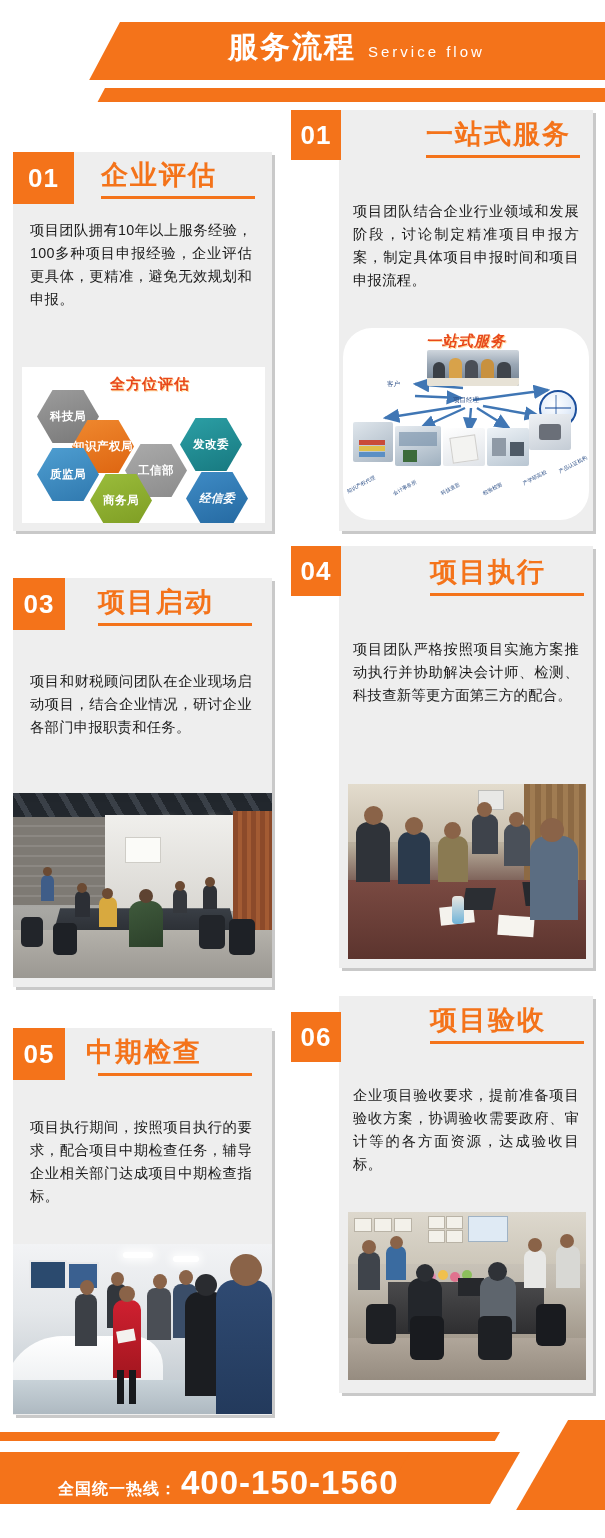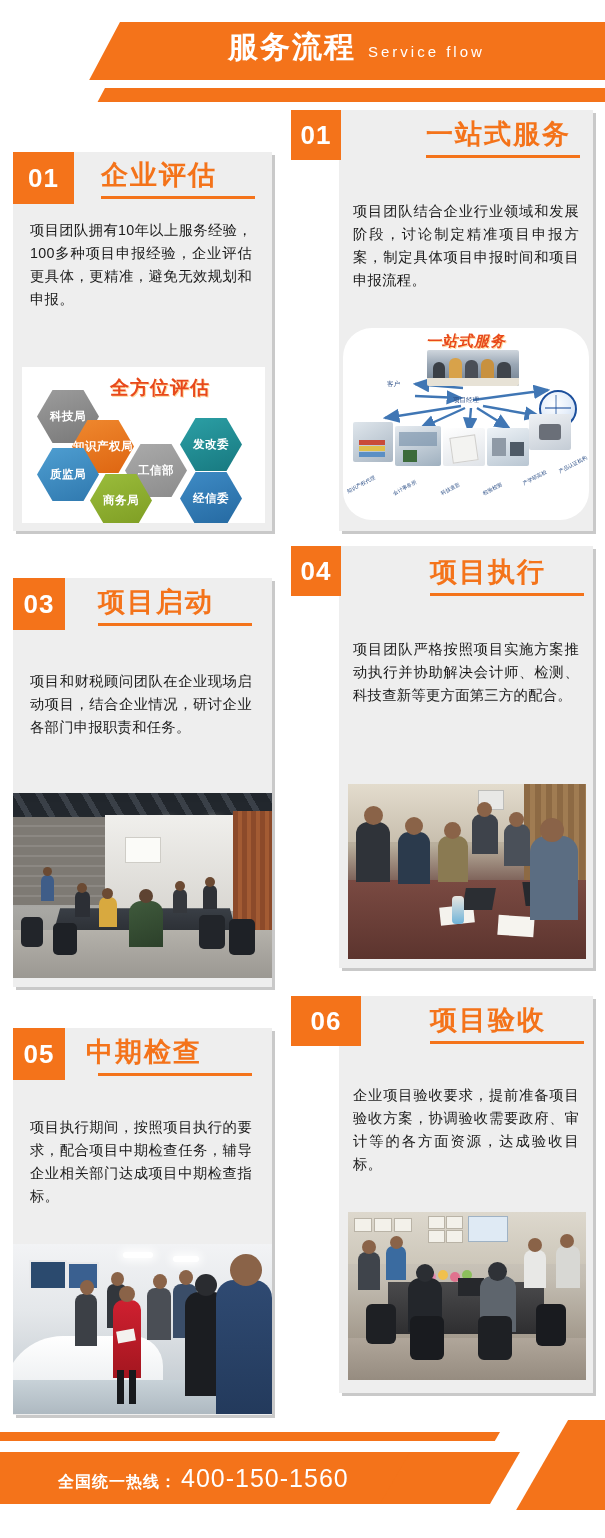--- a/index.html
+++ b/index.html
@@ -74,21 +74,21 @@
   }
 
   
   .photo{position:absolute;overflow:hidden;background:#ddd;}
   .photo-in{position:absolute;left:0;top:0;width:100%;height:100%;}
 
   
   .hexwrap{position:absolute;background:#fff;overflow:hidden;}
   .hexwrap .hxtitle{
     position:absolute;
-    font-size:19px;font-weight:bold;
+    font-size:15px;font-weight:bold;
     color:#E8491B;
     letter-spacing:1px;
     text-shadow:1px 1px 0 #ffd9a0;
     white-space:nowrap;
   }
   .hex{
     position:absolute;
     width:62px;height:55px;
     clip-path:polygon(25% 2%,75% 2%,100% 50%,75% 98%,25% 98%,0% 50%);
     display:flex;align-items:center;justify-content:center;
@@ -147,21 +147,21 @@
   }
   .f-diag{
     position:absolute;right:-35px;top:-10px;width:95px;height:100px;
     background:#F4731A;transform:skewX(-30deg);
   }
   .f-text{
     position:absolute;left:58px;top:44px;
     display:flex;align-items:baseline;gap:4px;z-index:5;
   }
   .f-label{color:#fff;font-size:16px;font-weight:bold;letter-spacing:1px;}
-  .f-num{color:#fff;font-size:25px;font-weight:normal;letter-spacing:1px;}
+  .f-num{color:#fff;font-size:33px;font-weight:bold;letter-spacing:1px;}
 </style>
 </head>
 <body>
 
 <div class="page">
 
   <div class="header">
     <div class="hdr-band"></div>
     <div class="hdr-band2"></div>
     <div class="hdr-text">
@@ -178,21 +178,21 @@
     <div class="card-body" style="left:17px;top:67px;width:222px;">项目团队拥有10年以上服务经验，100多种项目申报经验，企业评估更具体，更精准，避免无效规划和申报。</div>
 
     <div class="hexwrap" style="left:9px;top:215px;width:243px;height:156px;">
       <div class="hxtitle" style="left:88px;top:8px;">全方位评估</div>
       <div class="hex" style="left:15px;top:22px;background:linear-gradient(160deg,#9d9d9d,#777);">科技局</div>
       <div class="hex" style="left:50px;top:52px;background:linear-gradient(160deg,#F0892F,#DD6410);">知识产权局</div>
       <div class="hex" style="left:15px;top:80px;background:linear-gradient(160deg,#4f9fd2,#2f78ae);">质监局</div>
       <div class="hex" style="left:103px;top:76px;background:linear-gradient(160deg,#ababab,#8b8b8b);">工信部</div>
       <div class="hex" style="left:68px;top:106px;background:linear-gradient(160deg,#9bbd3c,#7d9c22);">商务局</div>
       <div class="hex" style="left:158px;top:50px;background:linear-gradient(160deg,#2ca0a6,#17787f);">发改委</div>
-      <div class="hex" style="left:158px;top:104px;background:linear-gradient(160deg,#3f8cc6,#2468a0);">经信委</div>
+      <div class="hex" style="left:164px;top:104px;background:linear-gradient(160deg,#3f8cc6,#2468a0);font-style:italic;">经信委</div>
     </div>
   </div>
 
   <div class="card" style="left:291px;top:110px;width:305px;height:424px;">
     <div class="panel" style="left:48px;top:0px;width:254px;height:421px;"></div>
     <div class="badge" style="left:0px;top:0px;width:50px;height:50px;">01</div>
     <div class="card-title" style="left:135px;top:6px;">一站式服务</div>
     <div class="title-rule" style="left:135px;top:45px;width:154px;"></div>
     <div class="card-body" style="left:62px;top:90px;width:226px;">项目团队结合企业行业领域和发展阶段，讨论制定精准项目申报方案，制定具体项目申报时间和项目申报流程。</div>
 
@@ -393,21 +393,21 @@
         <div style="position:absolute;left:172px;top:48px;width:42px;height:104px;background:#1b1d21;border-radius:14px 14px 0 0;"></div>
         <div style="position:absolute;left:182px;top:30px;width:22px;height:22px;border-radius:50%;background:#2a2c30;"></div>
         <div style="position:absolute;right:0px;top:36px;width:56px;height:134px;background:linear-gradient(180deg,#2f4a72,#233a5c);border-radius:18px 18px 0 0;"></div>
         <div style="position:absolute;right:10px;top:10px;width:32px;height:32px;border-radius:50%;background:#8a6348;"></div>
       </div>
     </div>
   </div>
 
   <div class="card" style="left:291px;top:996px;width:305px;height:400px;">
     <div class="panel" style="left:48px;top:0px;width:254px;height:397px;"></div>
-    <div class="badge" style="left:0px;top:0px;width:70px;height:50px;">06</div>
+    <div class="badge" style="left:0px;top:16px;width:50px;height:50px;">06</div>
     <div class="card-title" style="left:139px;top:6px;">项目验收</div>
     <div class="title-rule" style="left:139px;top:45px;width:154px;"></div>
     <div class="card-body" style="left:62px;top:88px;width:226px;">企业项目验收要求，提前准备项目验收方案，协调验收需要政府、审计等的各方面资源，达成验收目标。</div>
 
     <div class="photo" style="left:57px;top:216px;width:238px;height:168px;">
       <div class="photo-in" style="background:linear-gradient(180deg,#d7d2c8 0%,#c3bdb2 40%,#a89f92 70%,#8e8578 100%);">
 
         <div style="position:absolute;left:0;top:0;width:100%;height:52px;background:linear-gradient(180deg,#ddd8cd,#cdc7ba);"></div>
         <div style="position:absolute;left:6px;top:6px;width:16px;height:12px;background:#f3f1ea;border:1px solid #b9b3a6;"></div>
         <div style="position:absolute;left:26px;top:6px;width:16px;height:12px;background:#f3f1ea;border:1px solid #b9b3a6;"></div>

